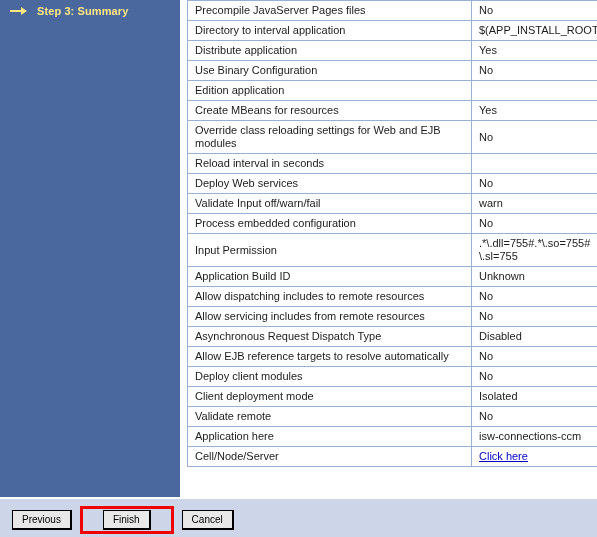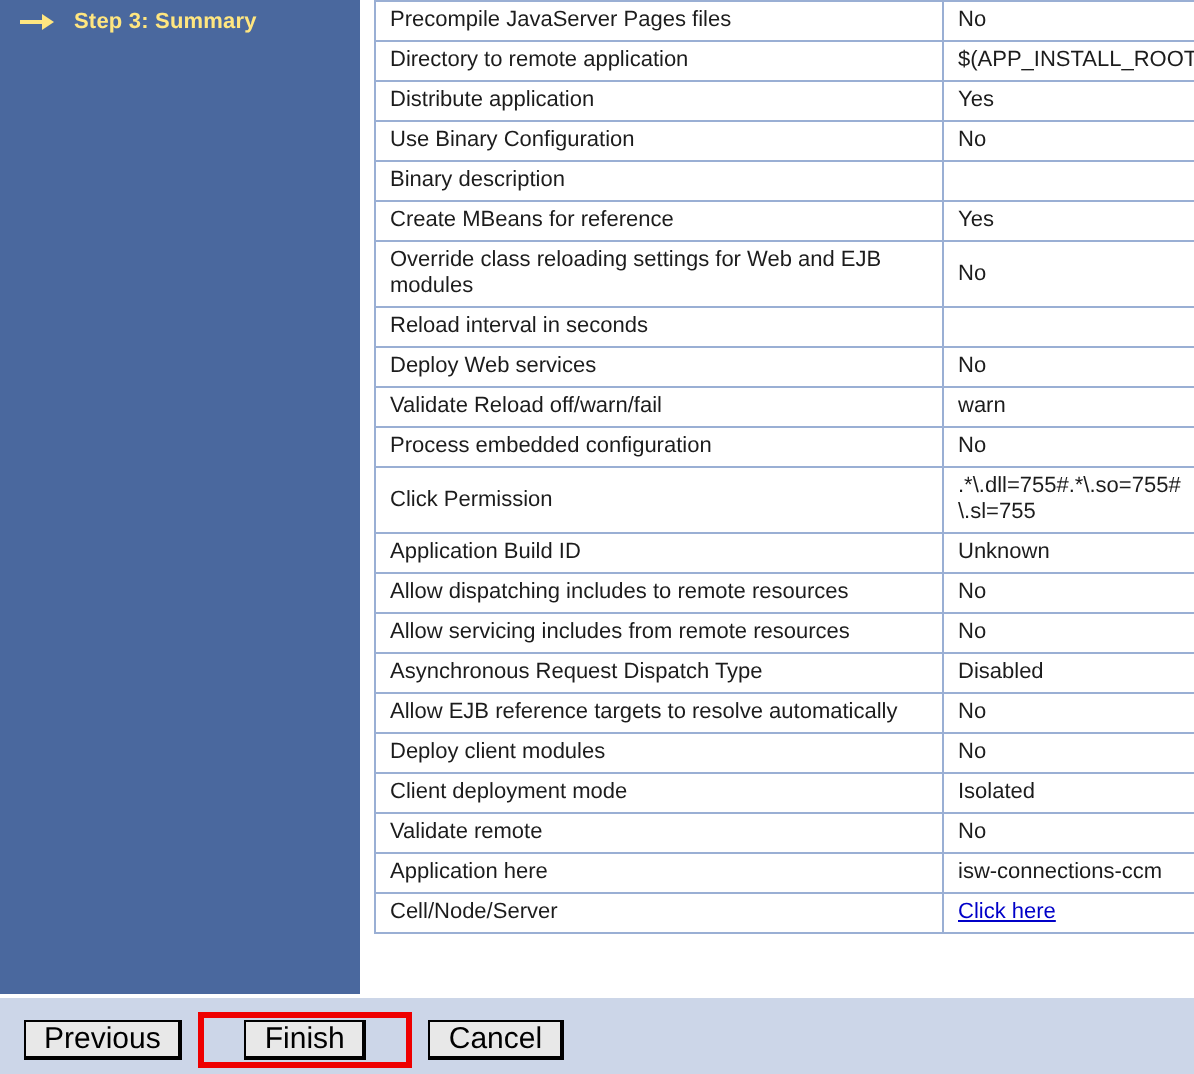--- a/index.html
+++ b/index.html
@@ -109,21 +109,21 @@
   .button-row {
     position: absolute;
     left: 12px;
     top: 11px;
     display: flex;
     align-items: center;
     gap: 8px;
   }
   .wiz-button {
     font-family: "Liberation Sans", sans-serif;
-    font-size: 15px;
+    font-size: 10px;
     color: #000000;
     background: #e8e8e8;
     border: 1px solid #000000;
     border-right-width: 2px;
     border-bottom-width: 2px;
     padding: 2px 9px 2px 9px;
     line-height: 13px;
     cursor: pointer;
     white-space: nowrap;
   }
@@ -151,61 +151,61 @@
   </div>
 
   <div class="table-area">
     <table class="summary">
       <tbody>
           <tr>
             <td class="label">Precompile JavaServer Pages files</td>
             <td class="value">No</td>
           </tr>
           <tr>
-            <td class="label">Directory to remote application</td>
+            <td class="label">Directory to interval application</td>
             <td class="value">$(APP_INSTALL_ROOT)/(</td>
           </tr>
           <tr>
             <td class="label">Distribute application</td>
             <td class="value">Yes</td>
           </tr>
           <tr>
             <td class="label">Use Binary Configuration</td>
             <td class="value">No</td>
           </tr>
           <tr>
-            <td class="label">Binary description</td>
+            <td class="label">Edition application</td>
             <td class="value"></td>
           </tr>
           <tr>
-            <td class="label">Create MBeans for reference</td>
+            <td class="label">Create MBeans for resources</td>
             <td class="value">Yes</td>
           </tr>
           <tr>
             <td class="label">Override class reloading settings for Web and EJB modules</td>
             <td class="value">No</td>
           </tr>
           <tr>
             <td class="label">Reload interval in seconds</td>
             <td class="value"></td>
           </tr>
           <tr>
             <td class="label">Deploy Web services</td>
             <td class="value">No</td>
           </tr>
           <tr>
-            <td class="label">Validate Reload off/warn/fail</td>
+            <td class="label">Validate Input off/warn/fail</td>
             <td class="value">warn</td>
           </tr>
           <tr>
             <td class="label">Process embedded configuration</td>
             <td class="value">No</td>
           </tr>
           <tr>
-            <td class="label">Click Permission</td>
+            <td class="label">Input Permission</td>
             <td class="value">.*\.dll=755#.*\.so=755#<br>\.sl=755</td>
           </tr>
           <tr>
             <td class="label">Application Build ID</td>
             <td class="value">Unknown</td>
           </tr>
           <tr>
             <td class="label">Allow dispatching includes to remote resources</td>
             <td class="value">No</td>
           </tr>

